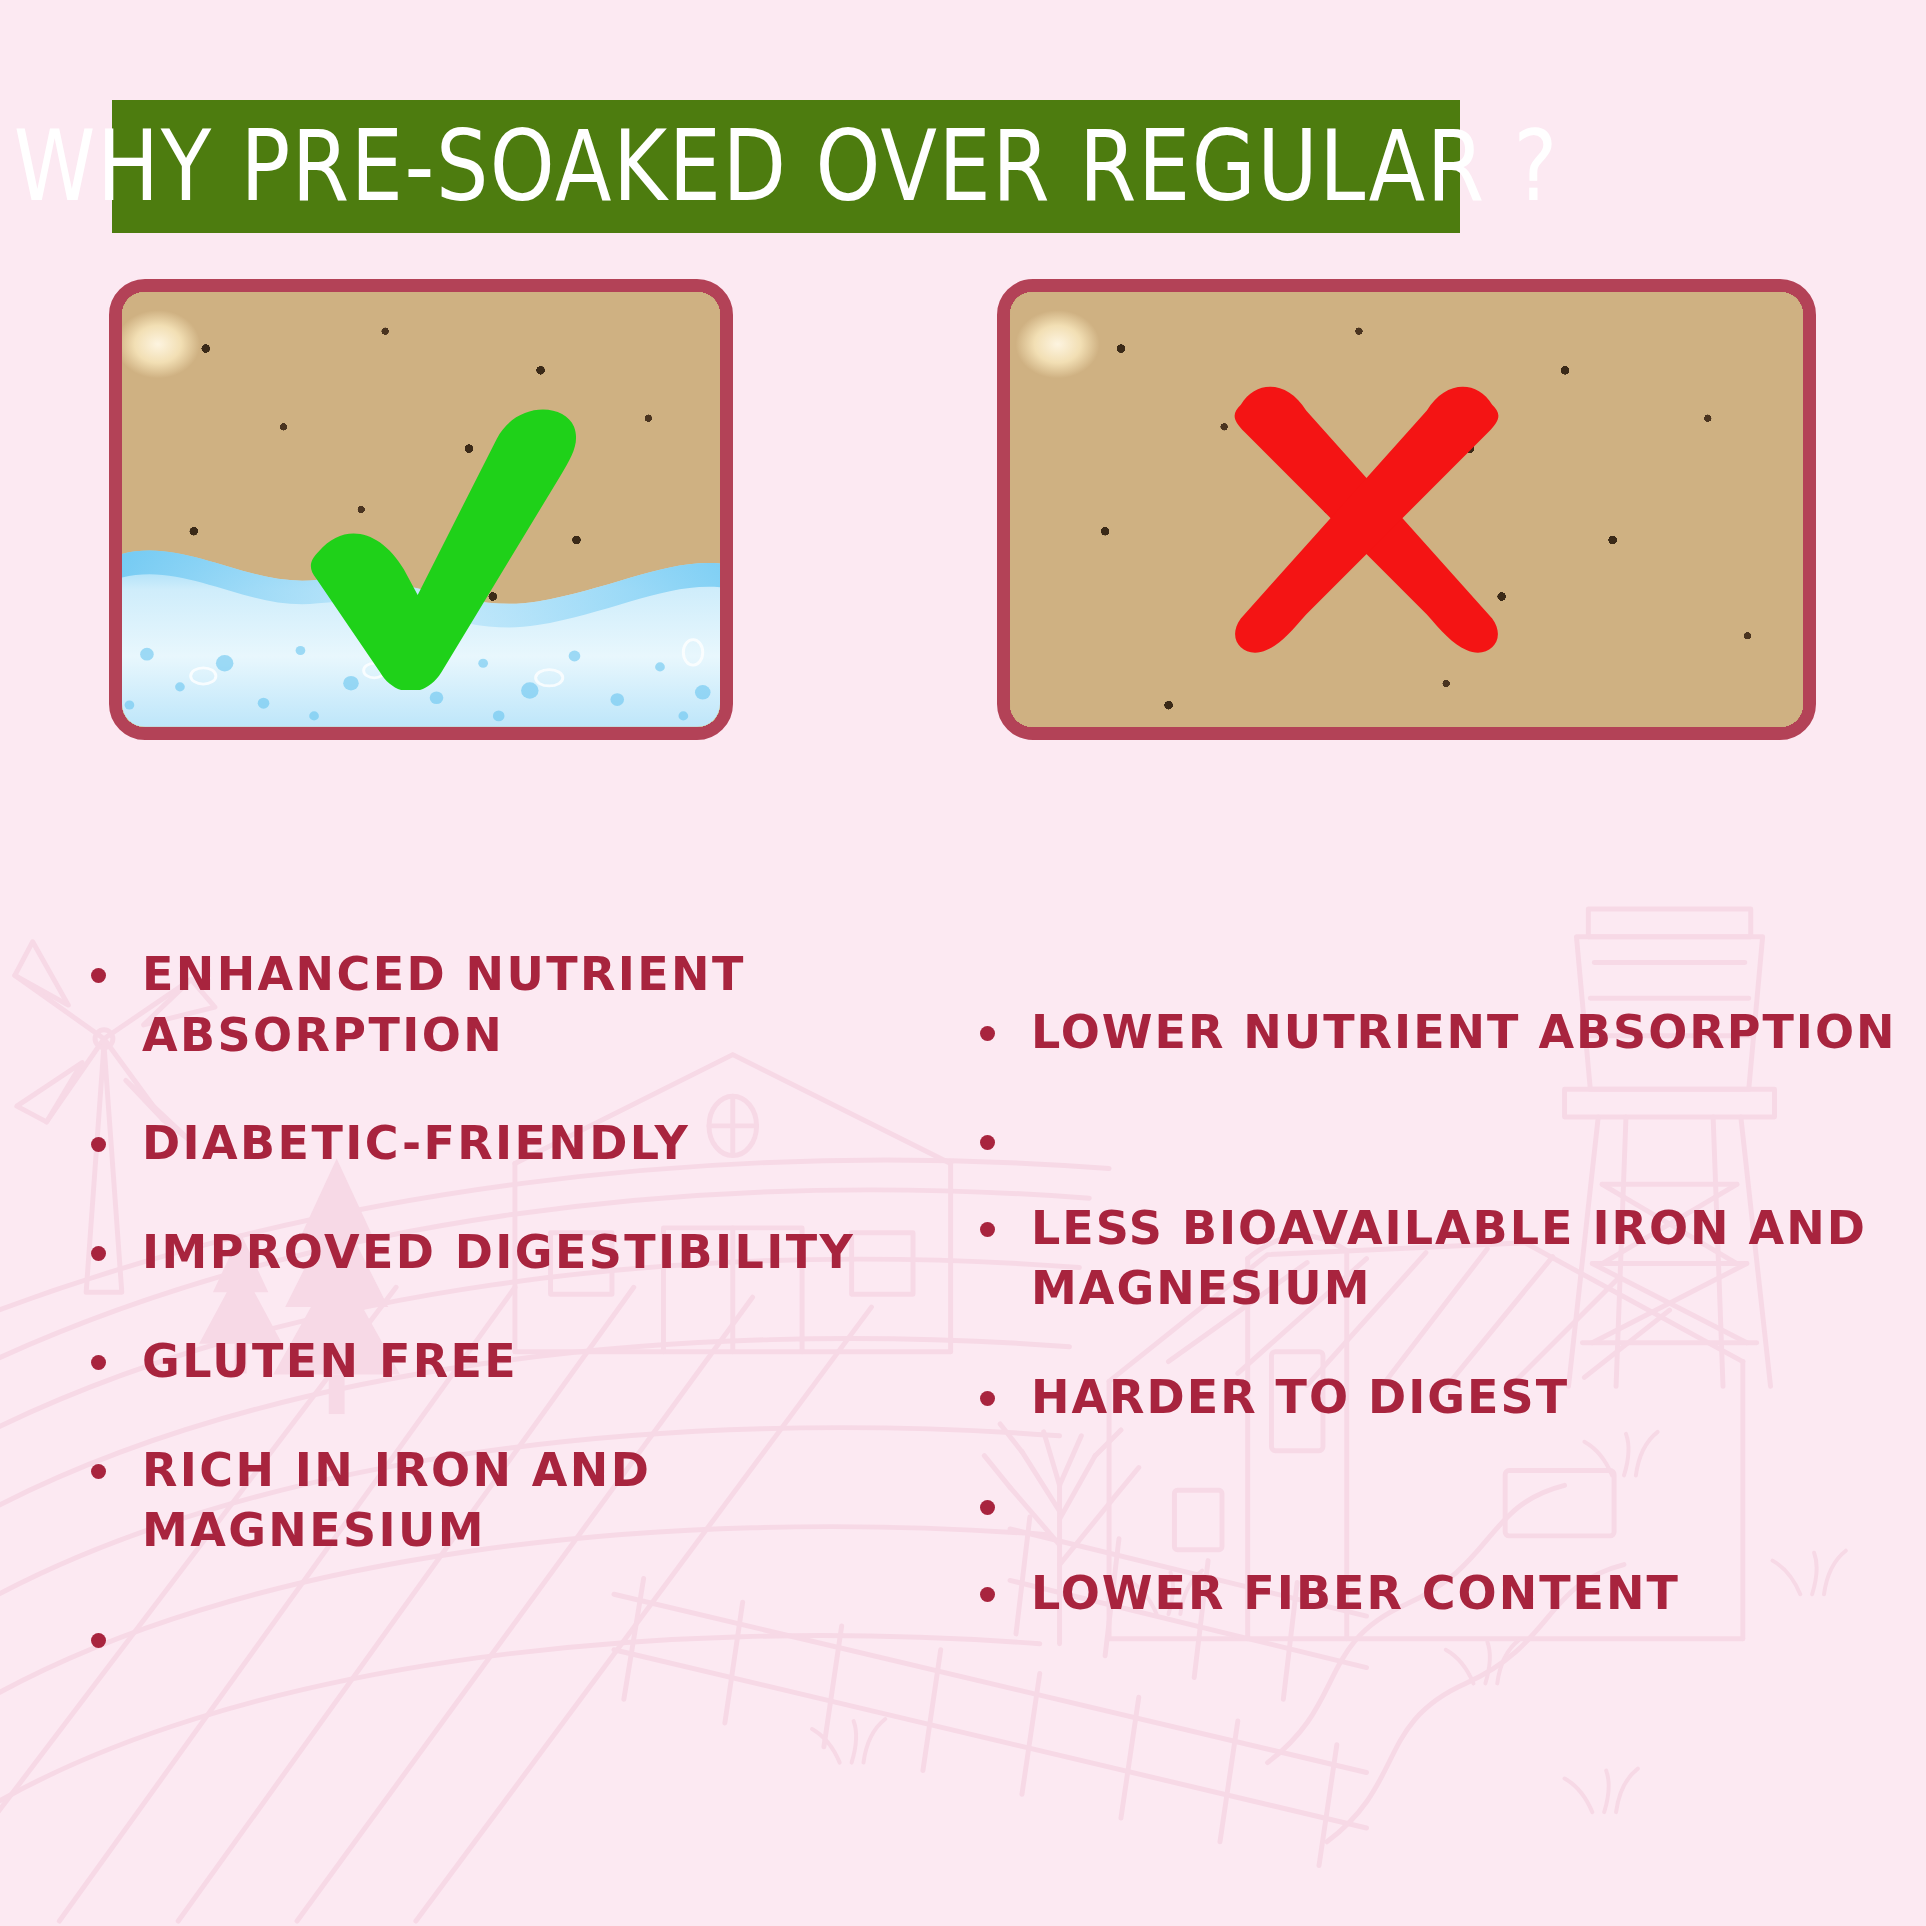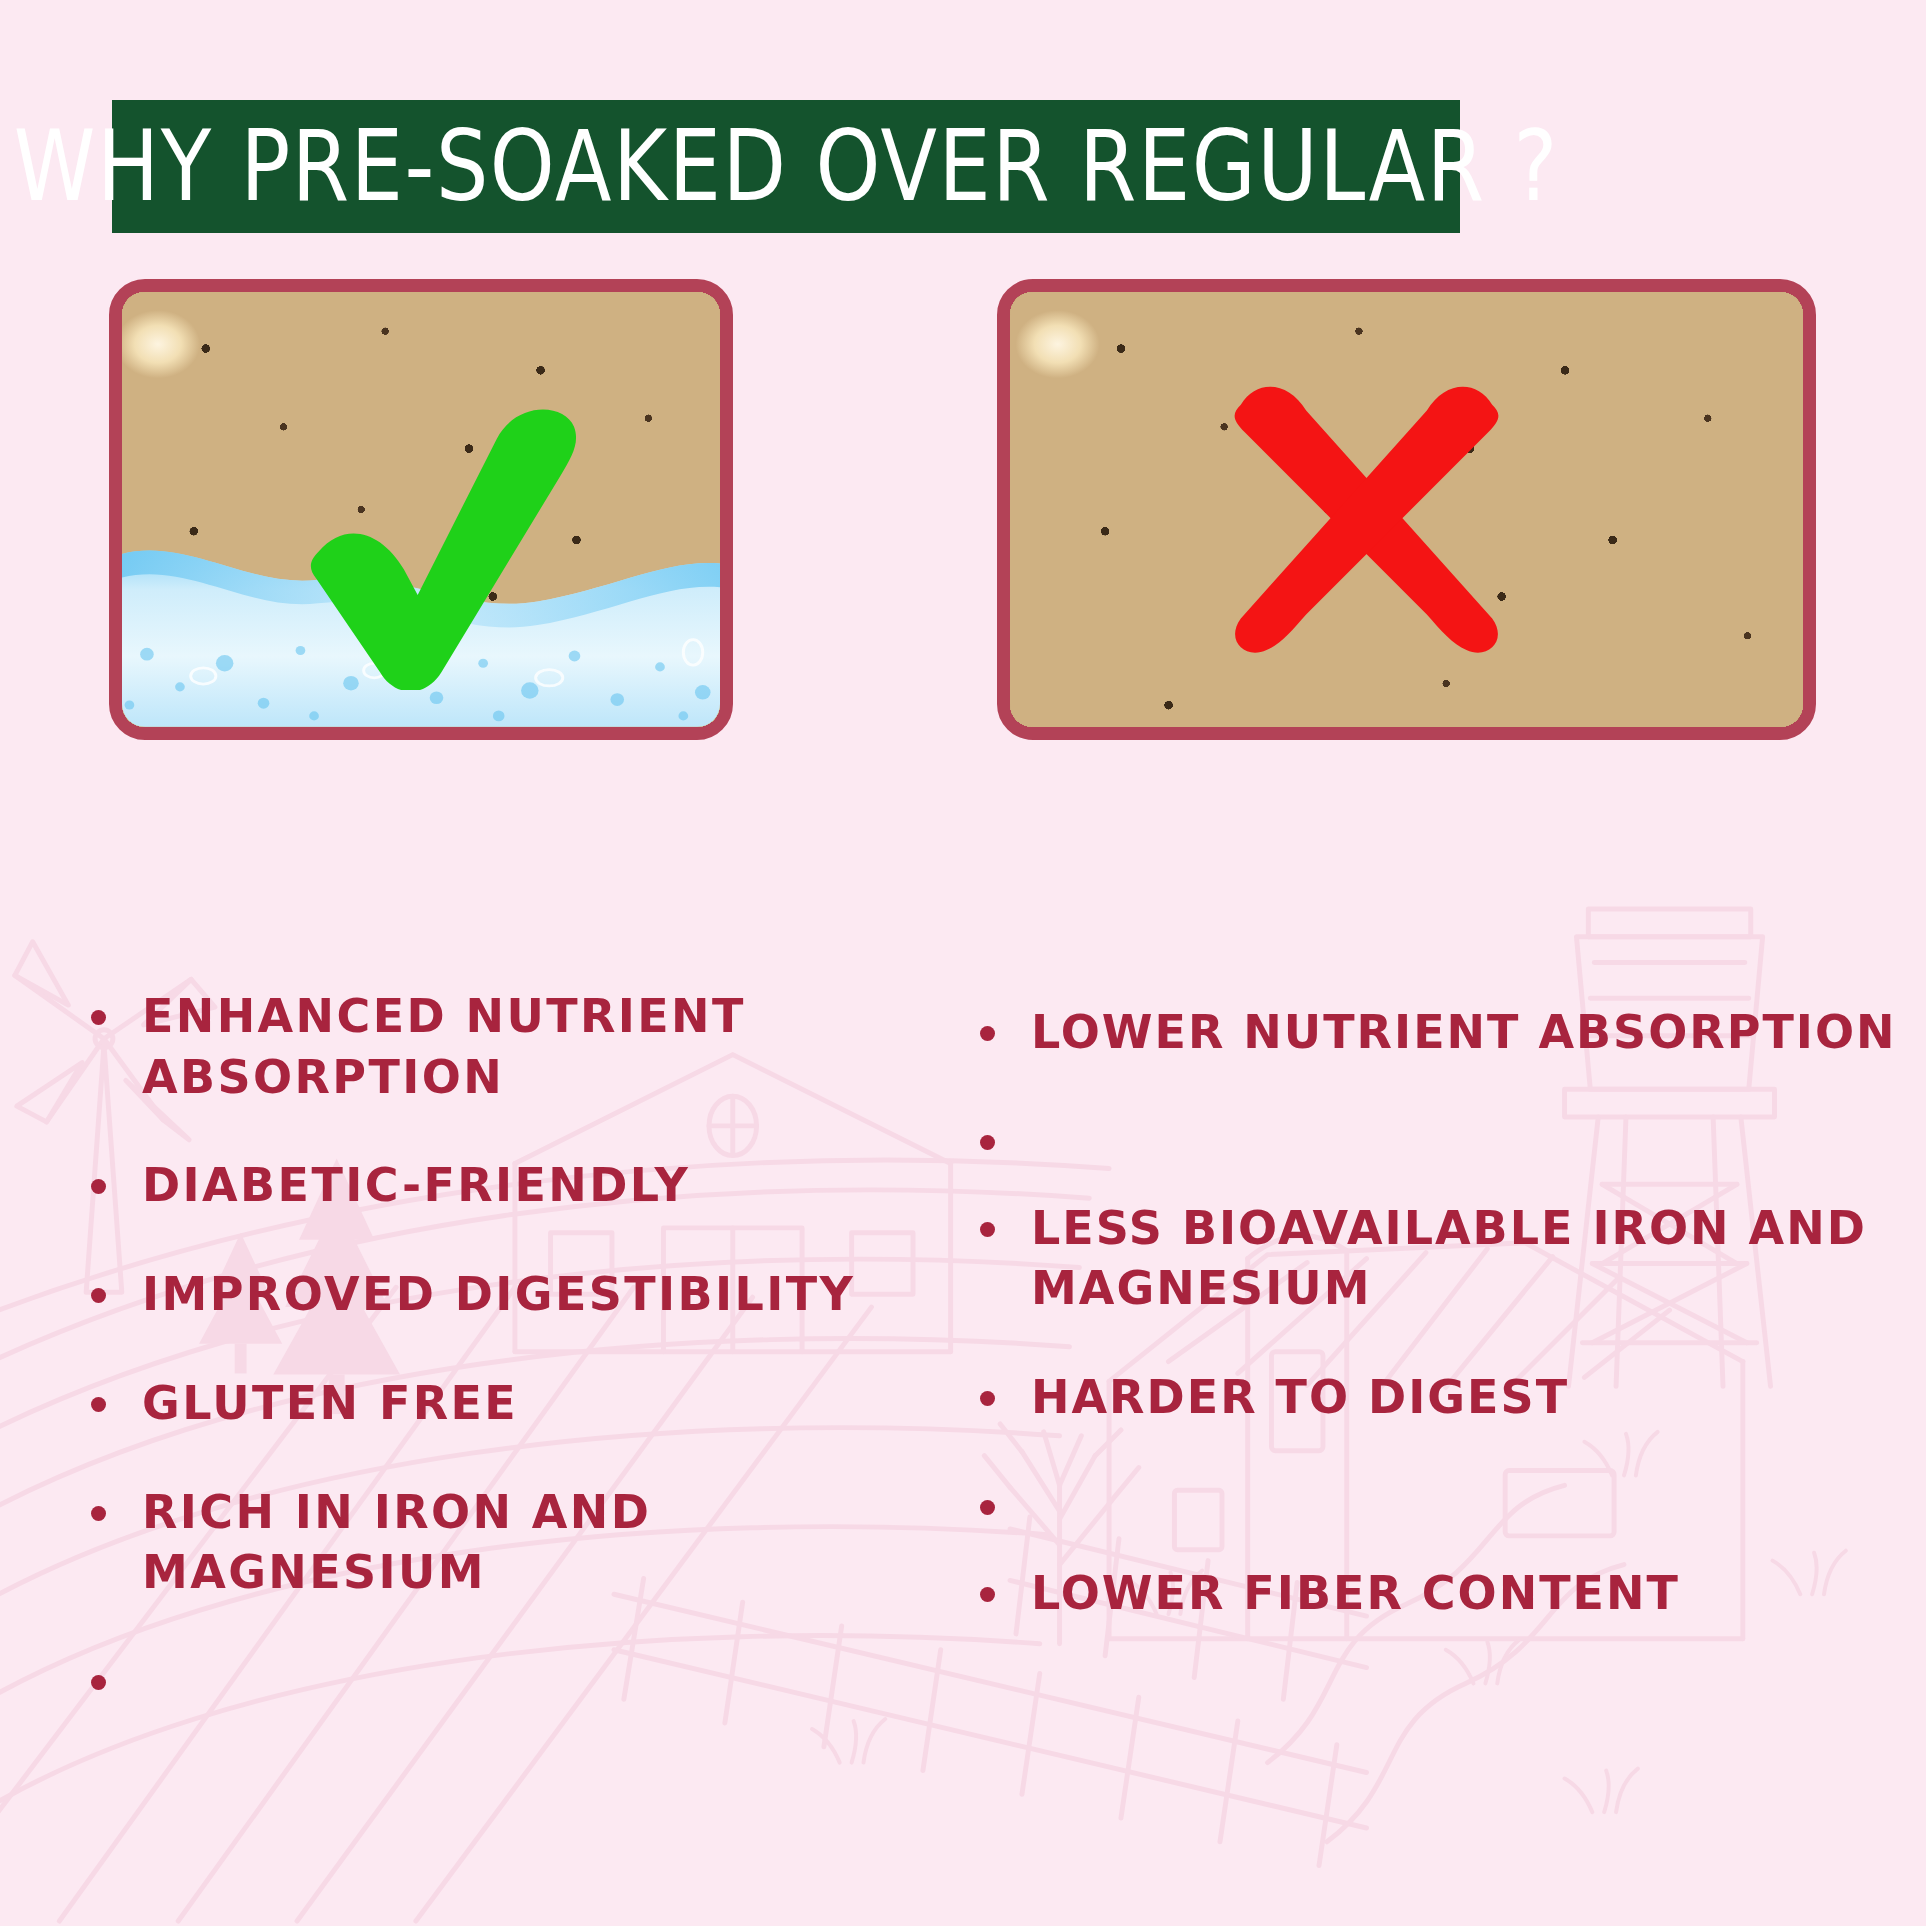--- a/index.html
+++ b/index.html
@@ -25,21 +25,21 @@
     pointer-events: none;
   }
 
   
   #header-banner {
     position: absolute;
     left: 112px;
     top: 100px;
     width: 1348px;
     height: 133px;
-    background: #14532d;
+    background: #4d7c0f;
     z-index: 2;
     display: flex;
     align-items: center;
     justify-content: center;
   }
   #header-title {
     color: #FFFFFF;
     font-size: 81px;
     font-weight: 400;
     letter-spacing: 1.5px;
@@ -157,21 +157,21 @@
   #cross-mark { left: 213px; top: 79px;  width: 287px; height: 287px; }
 
   
   .bullets {
     position: absolute;
     z-index: 3;
     list-style: none;
     margin: 0;
     padding: 0;
   }
-  #bullets-good { left: 91px;  top: 986px; width: 871px; }
+  #bullets-good { left: 91px;  top: 944px; width: 871px; }
   #bullets-bad  { left: 980px; top: 1002px; width: 921px; }
 
   .bullet-item {
     display: flex;
     align-items: flex-start;
     color: #A8243E;
     margin-bottom: 48px;
   }
   .bullet-dot {
     flex: 0 0 auto;

